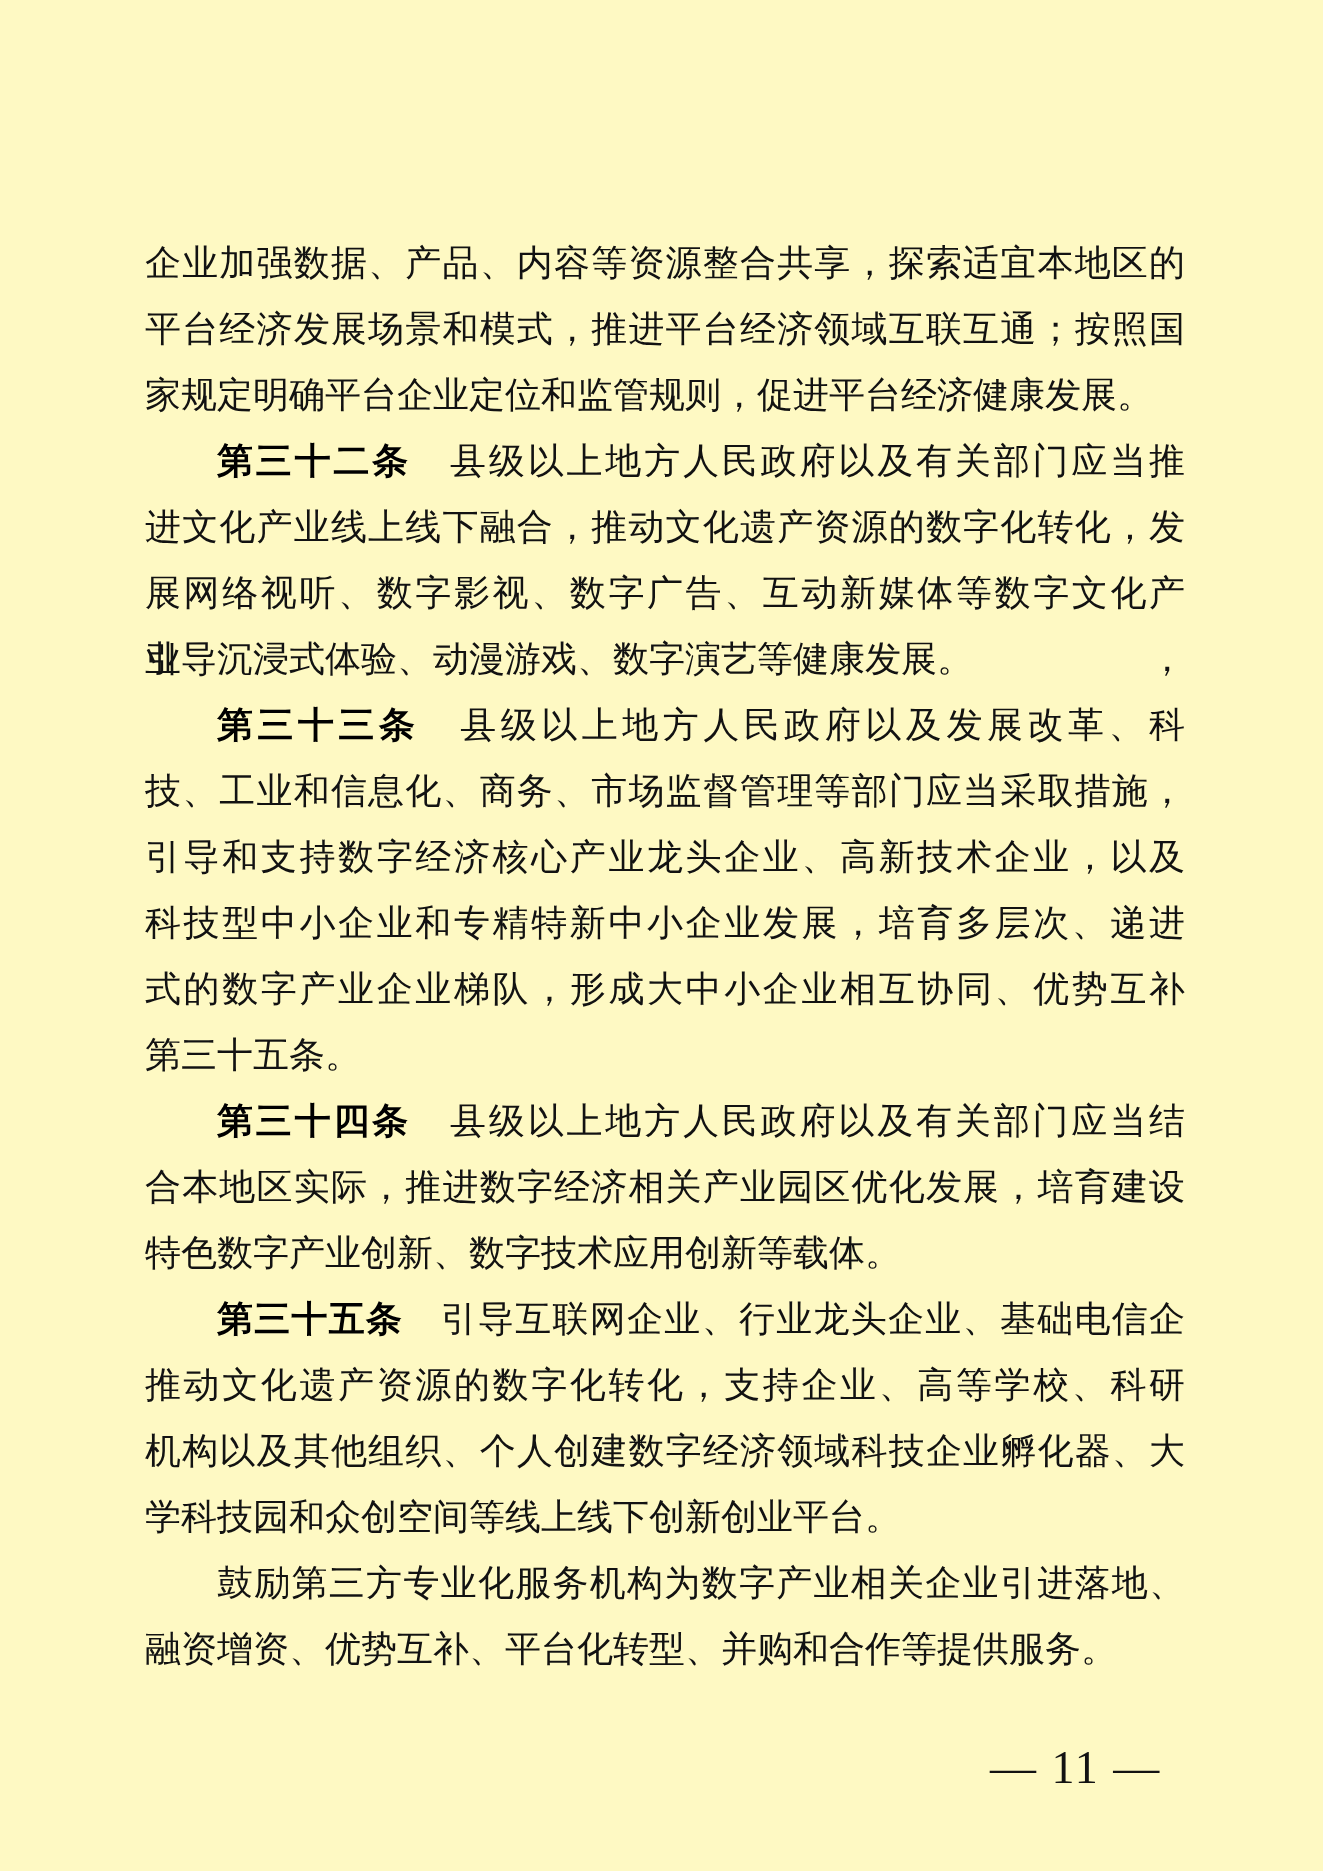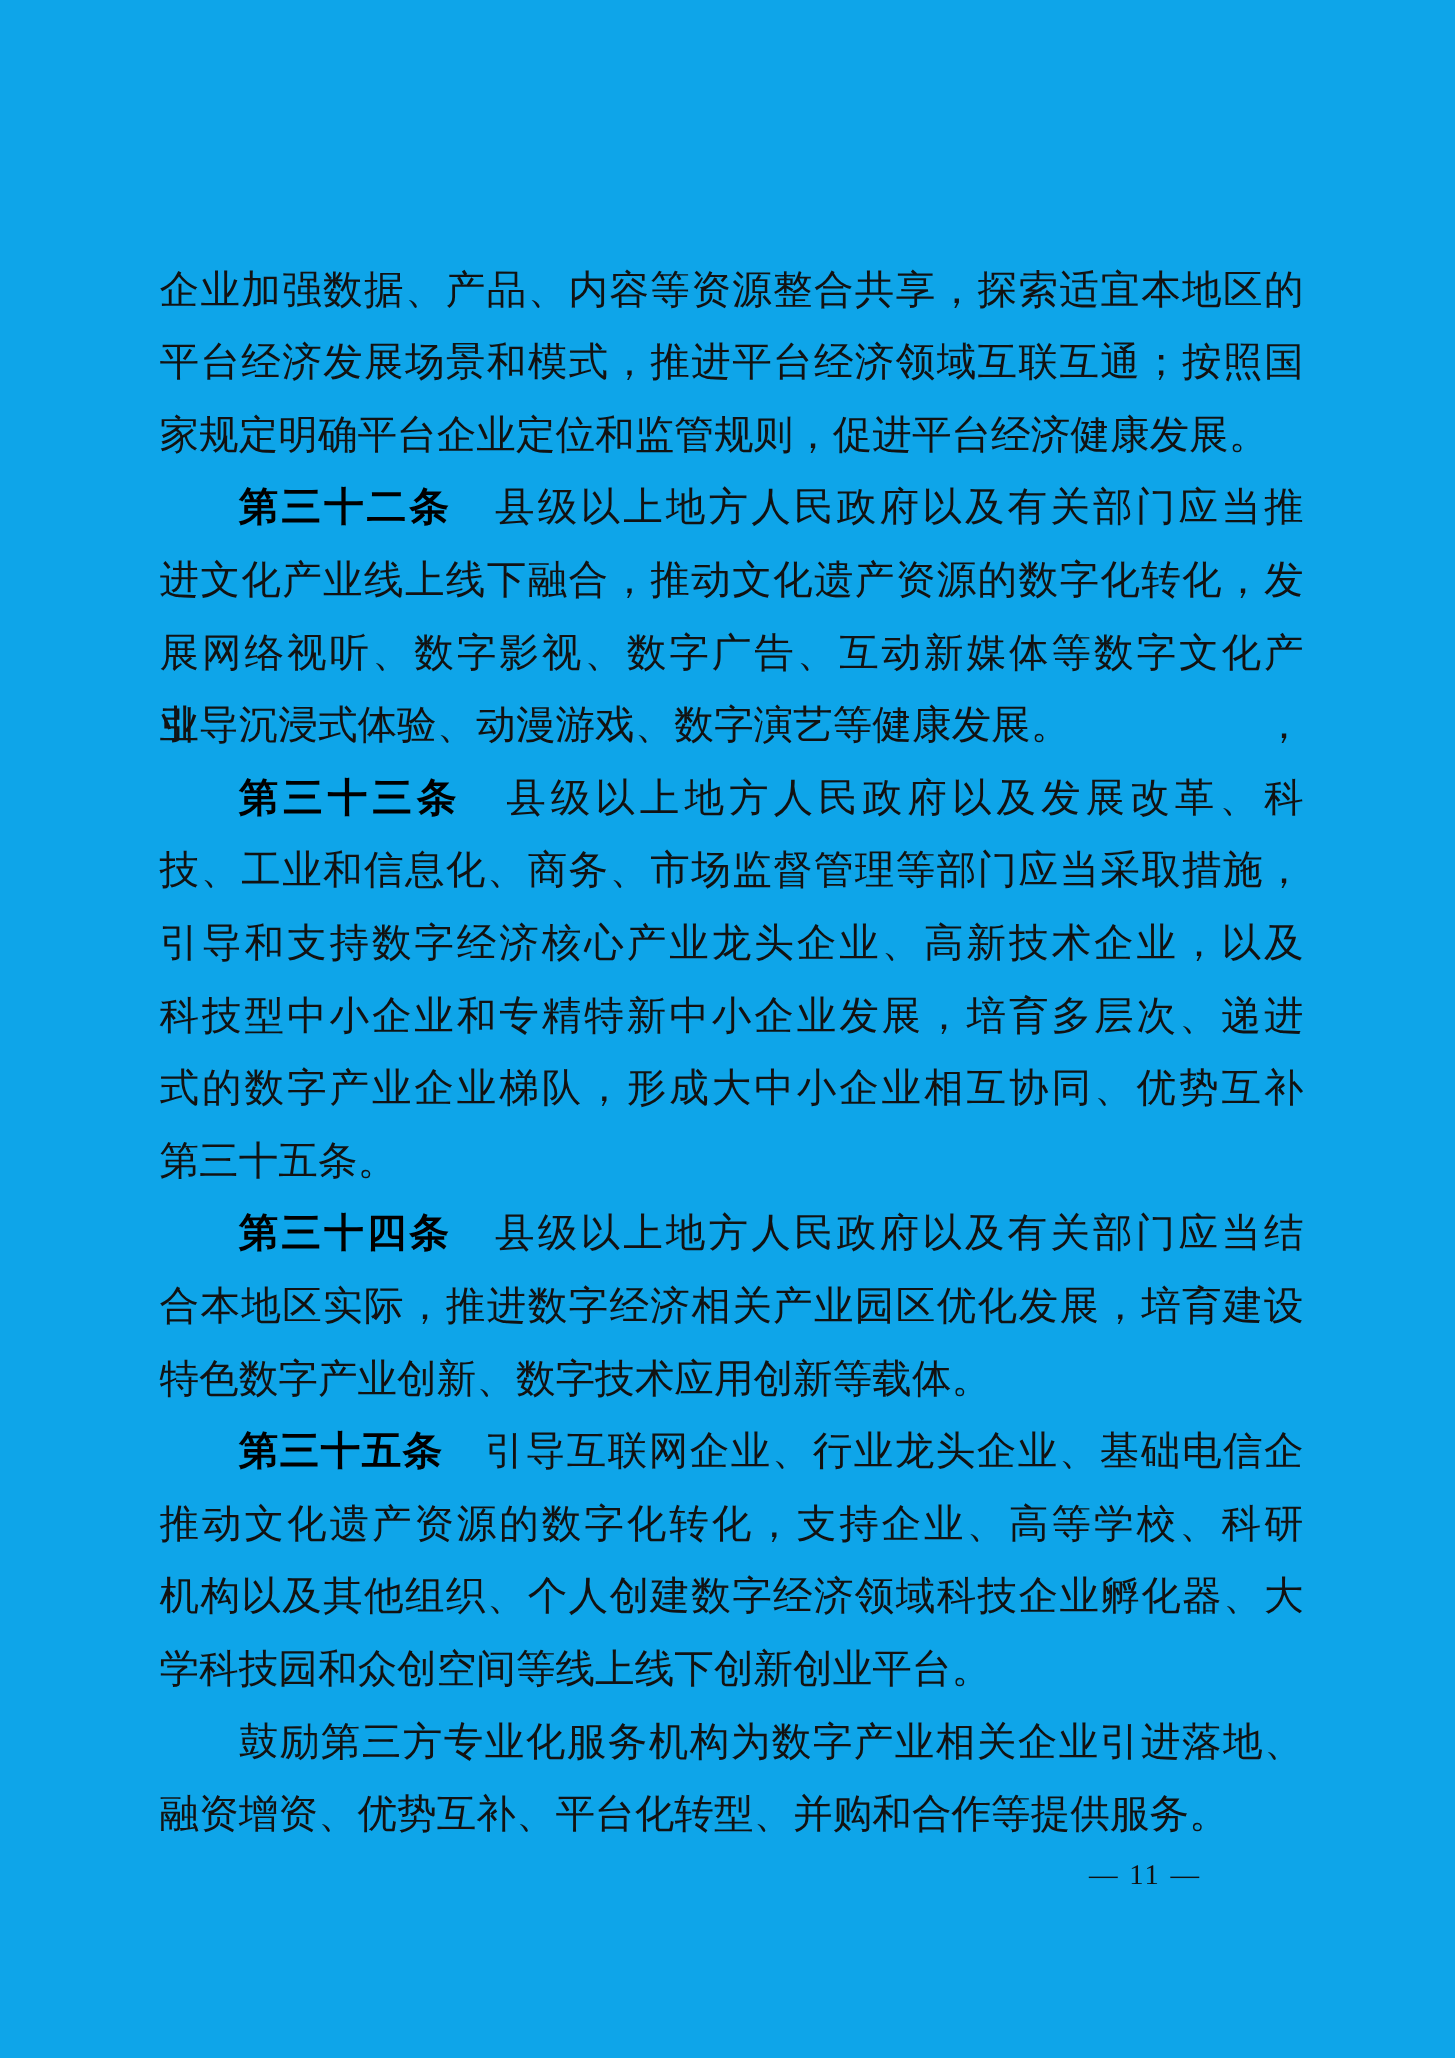--- a/index.html
+++ b/index.html
@@ -4,21 +4,21 @@
 <style>
   html, body {
     margin: 0;
     padding: 0;
     background: #ffffff;
   }
   .page {
     position: relative;
     width: 1323px;
     height: 1871px;
-    background: #0ea5e9;
+    background: #fef9c3;
     overflow: hidden;
     font-family: "Liberation Serif", serif;
   }
   .doc {
     position: absolute;
     left: 145px;
     top: 230px;
     width: 1040px;
     color: #121212;
     font-size: 36px;
@@ -37,24 +37,24 @@
   .line.last {
     text-align-last: left;
   }
   .b {
     font-weight: bold;
     color: #000000;
   }
   .pagenum {
     position: absolute;
     left: 990px;
-    top: 1685px;
+    top: 1748px;
     width: 220px;
     color: #121212;
-    font-size: 26px;
+    font-size: 46px;
     line-height: 40px;
     letter-spacing: 2px;
     white-space: nowrap;
   }
 </style>
 </head>
 <body>
 
 <div class="page">
   <div class="doc" id="doc-body">

